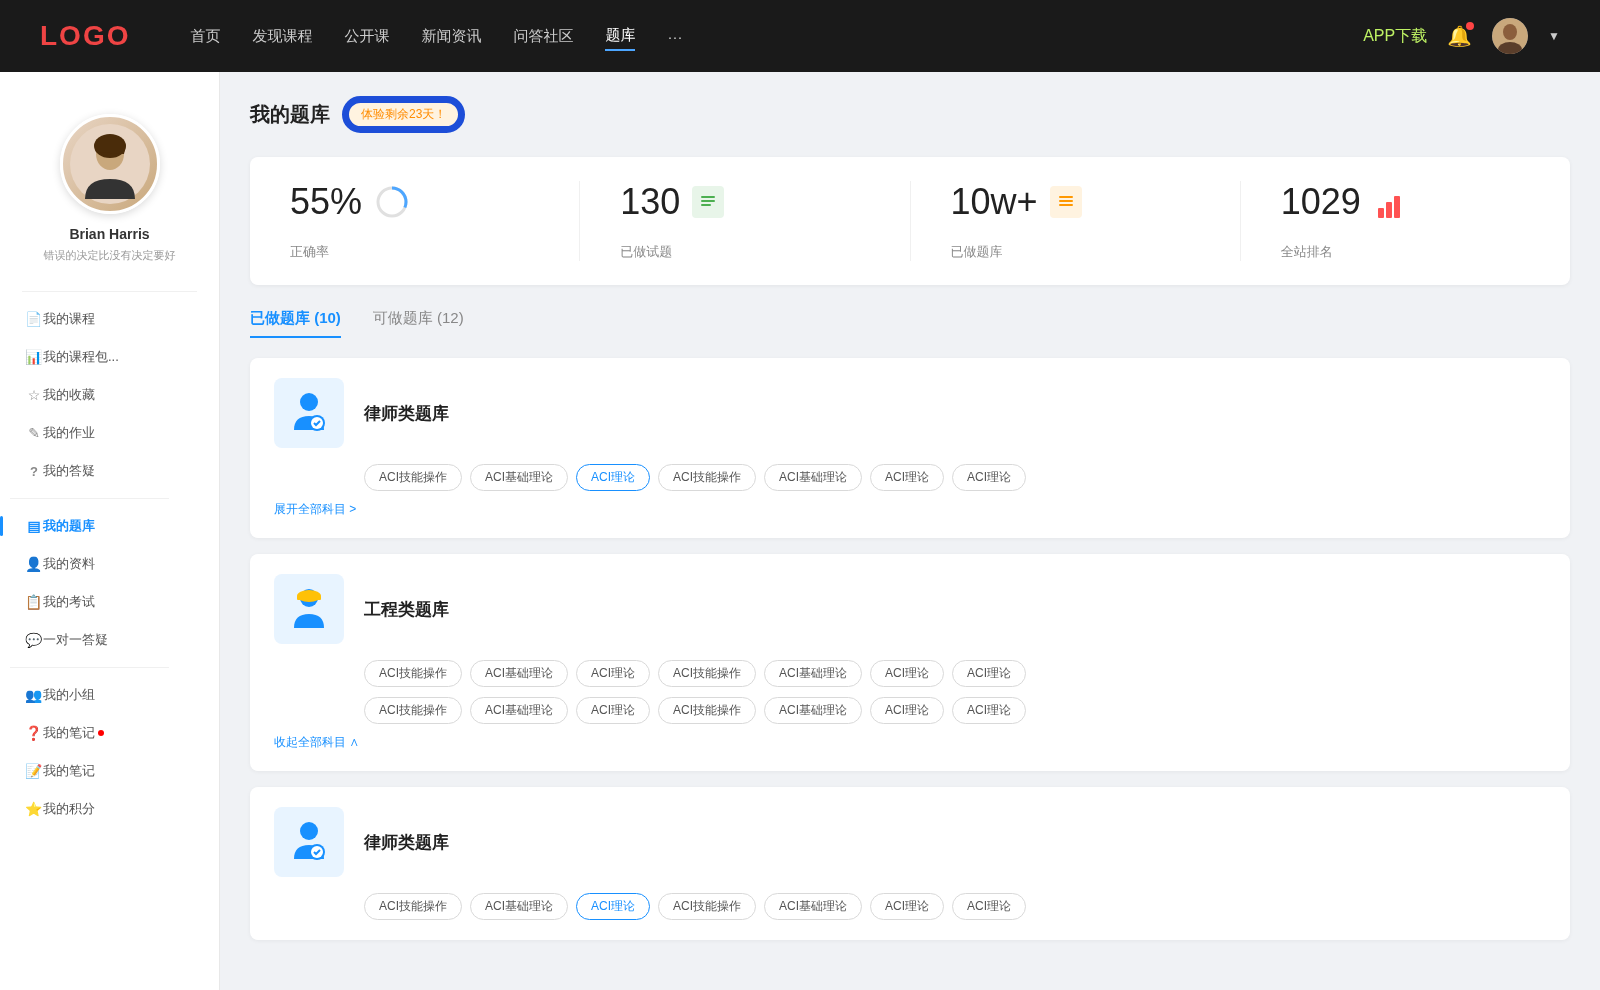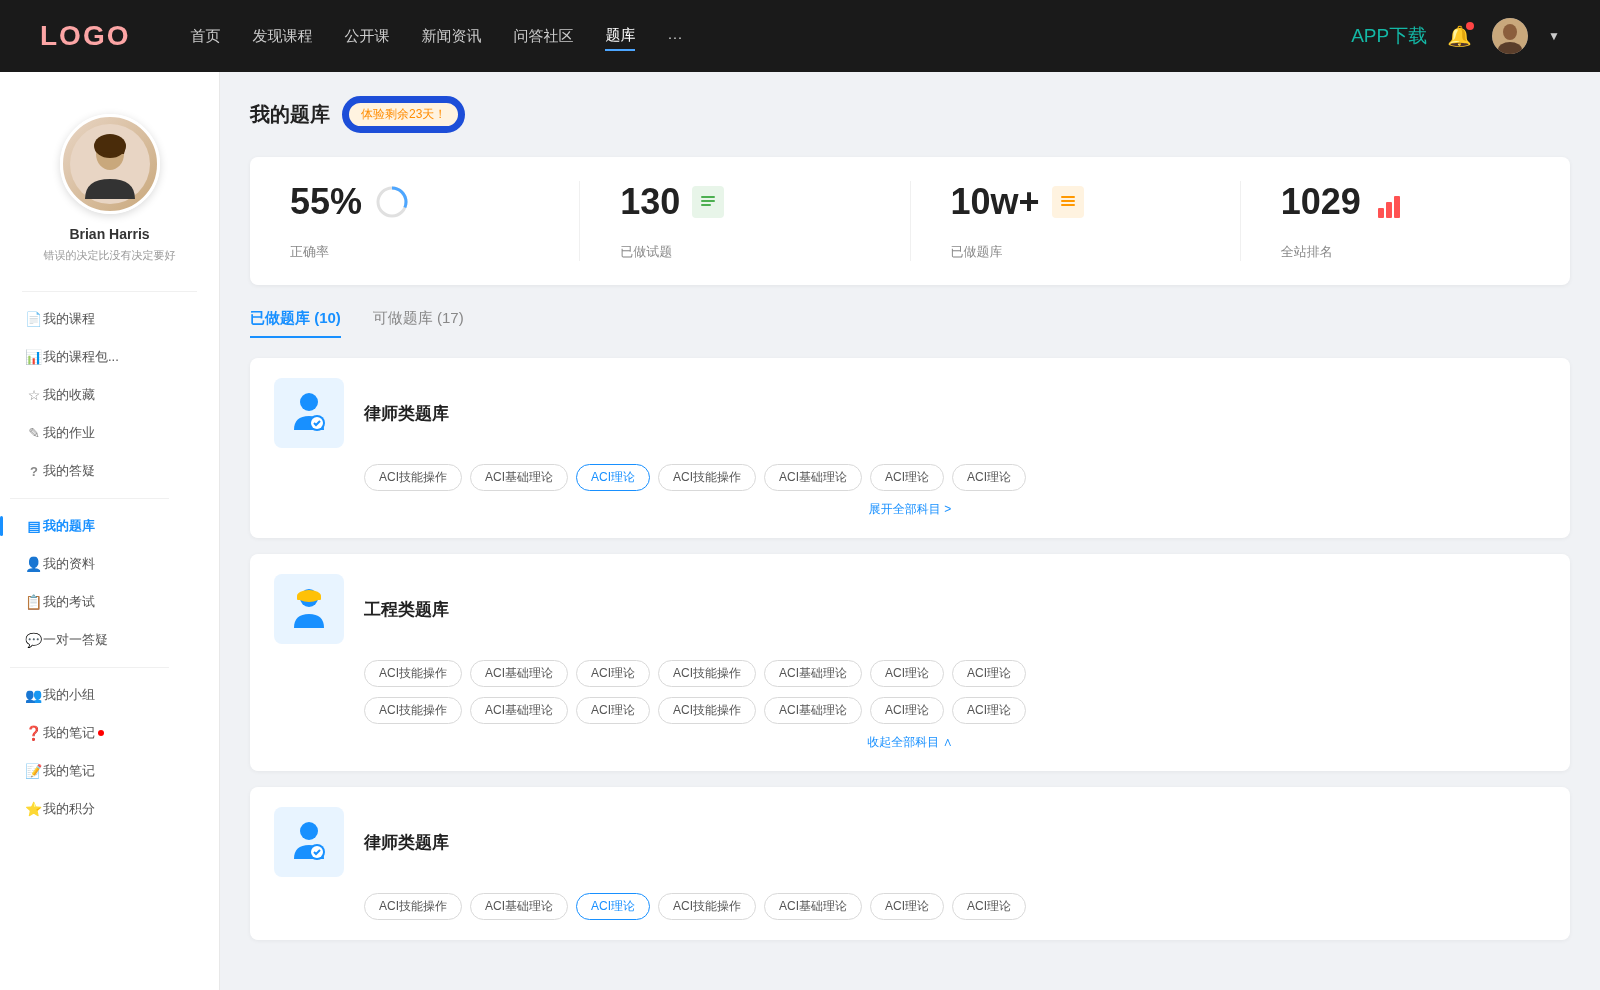--- a/index.html
+++ b/index.html
@@ -12,21 +12,21 @@
       display: flex;
       align-items: center;
       padding: 0 40px;
       position: sticky;
       top: 0;
       z-index: 100;
     }
     .navbar-logo {
       font-size: 28px;
       font-weight: 900;
-      color: #fca5a5;
+      color: #ef4444;
       letter-spacing: 2px;
       margin-right: 60px;
     }
     .navbar-nav {
       display: flex;
       align-items: center;
       gap: 32px;
       flex: 1;
     }
     .nav-item {
@@ -39,22 +39,22 @@
     .nav-item.active {
       color: #fff;
       border-bottom: 2px solid #4da6ff;
     }
     .navbar-right {
       display: flex;
       align-items: center;
       gap: 20px;
     }
     .nav-download {
-      color: #14b8a6;
-      font-size: 19px;
+      color: #bef264;
+      font-size: 16px;
       cursor: pointer;
     }
     .nav-bell {
       position: relative;
       cursor: pointer;
       font-size: 20px;
       color: white;
     }
     .nav-bell-dot {
       position: absolute;
@@ -226,21 +226,21 @@
       border-right: 1px solid #f0f0f0;
     }
     .stat-item:last-child { border-right: none; }
     .stat-row {
       display: flex;
       align-items: center;
       gap: 12px;
     }
     .stat-number {
       font-size: 36px;
-      font-weight: 700;
+      font-weight: 400;
       color: #222;
     }
     .stat-label {
       font-size: 13px;
       color: #888;
       margin-top: 20px;
     }
 
     
     .tabs-bar {
@@ -304,21 +304,21 @@
       color: #555;
       cursor: pointer;
       white-space: nowrap;
     }
     .tag.active {
       border-color: #1890ff;
       color: #1890ff;
     }
     .bank-footer {
       display: flex;
-      justify-content: center;
+      justify-content: flex-start;
       margin-top: 10px;
     }
     .expand-btn {
       font-size: 12px;
       color: #1890ff;
       cursor: pointer;
     }
 
     
     .donut {
@@ -513,21 +513,21 @@
             <div style="width:6px;height:16px;background:#ff5252;border-radius:1px;"></div>
             <div style="width:6px;height:22px;background:#ff5252;border-radius:1px;"></div>
           </div>
         </div>
         <span class="stat-label">全站排名</span>
       </div>
     </div>
 
     <div class="tabs-bar">
       <span class="tab-item active">已做题库 (10)</span>
-      <span class="tab-item">可做题库 (17)</span>
+      <span class="tab-item">可做题库 (12)</span>
     </div>
 
     <div class="bank-card">
       <div class="bank-card-header">
         <div class="bank-icon">
           <svg width="50" height="50" viewBox="0 0 50 50">
             <circle cx="25" cy="14" r="9" fill="#1890ff"></circle>
             <path d="M10 42 Q10 28 25 28 Q40 28 40 42" fill="#1890ff"></path>
             <circle cx="33" cy="35" r="8" fill="#1890ff"></circle>
             <circle cx="33" cy="35" r="6" fill="#fff"></circle>

